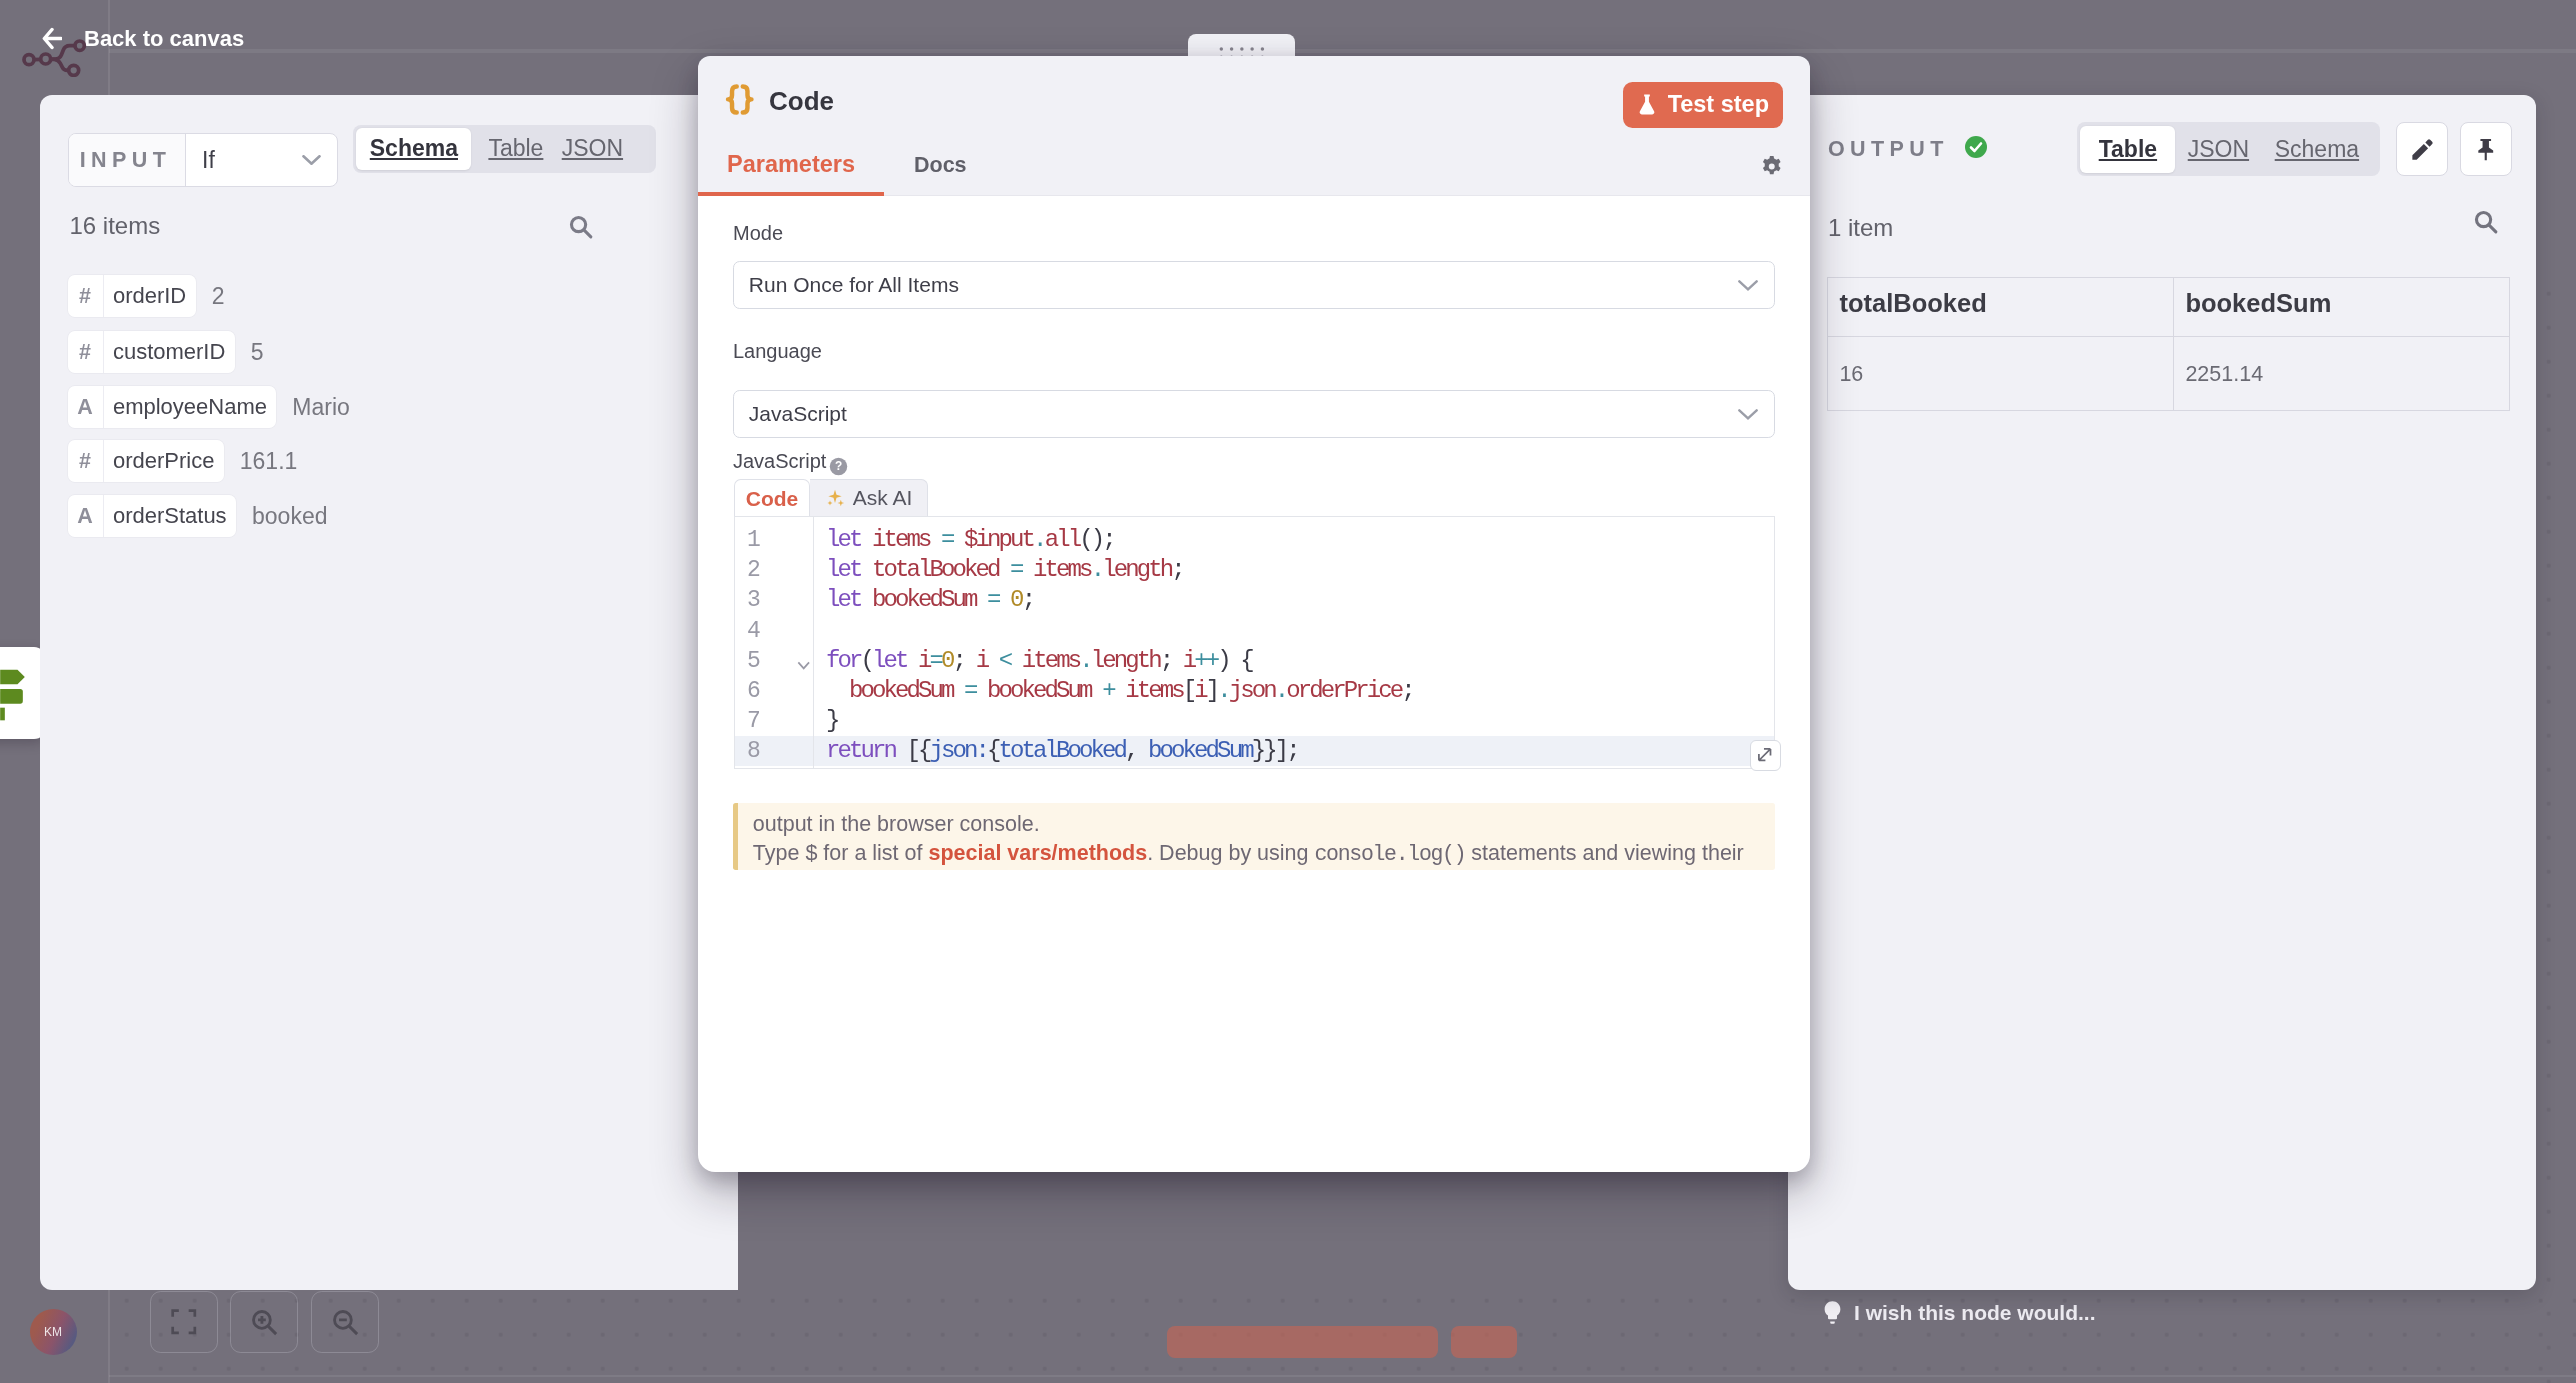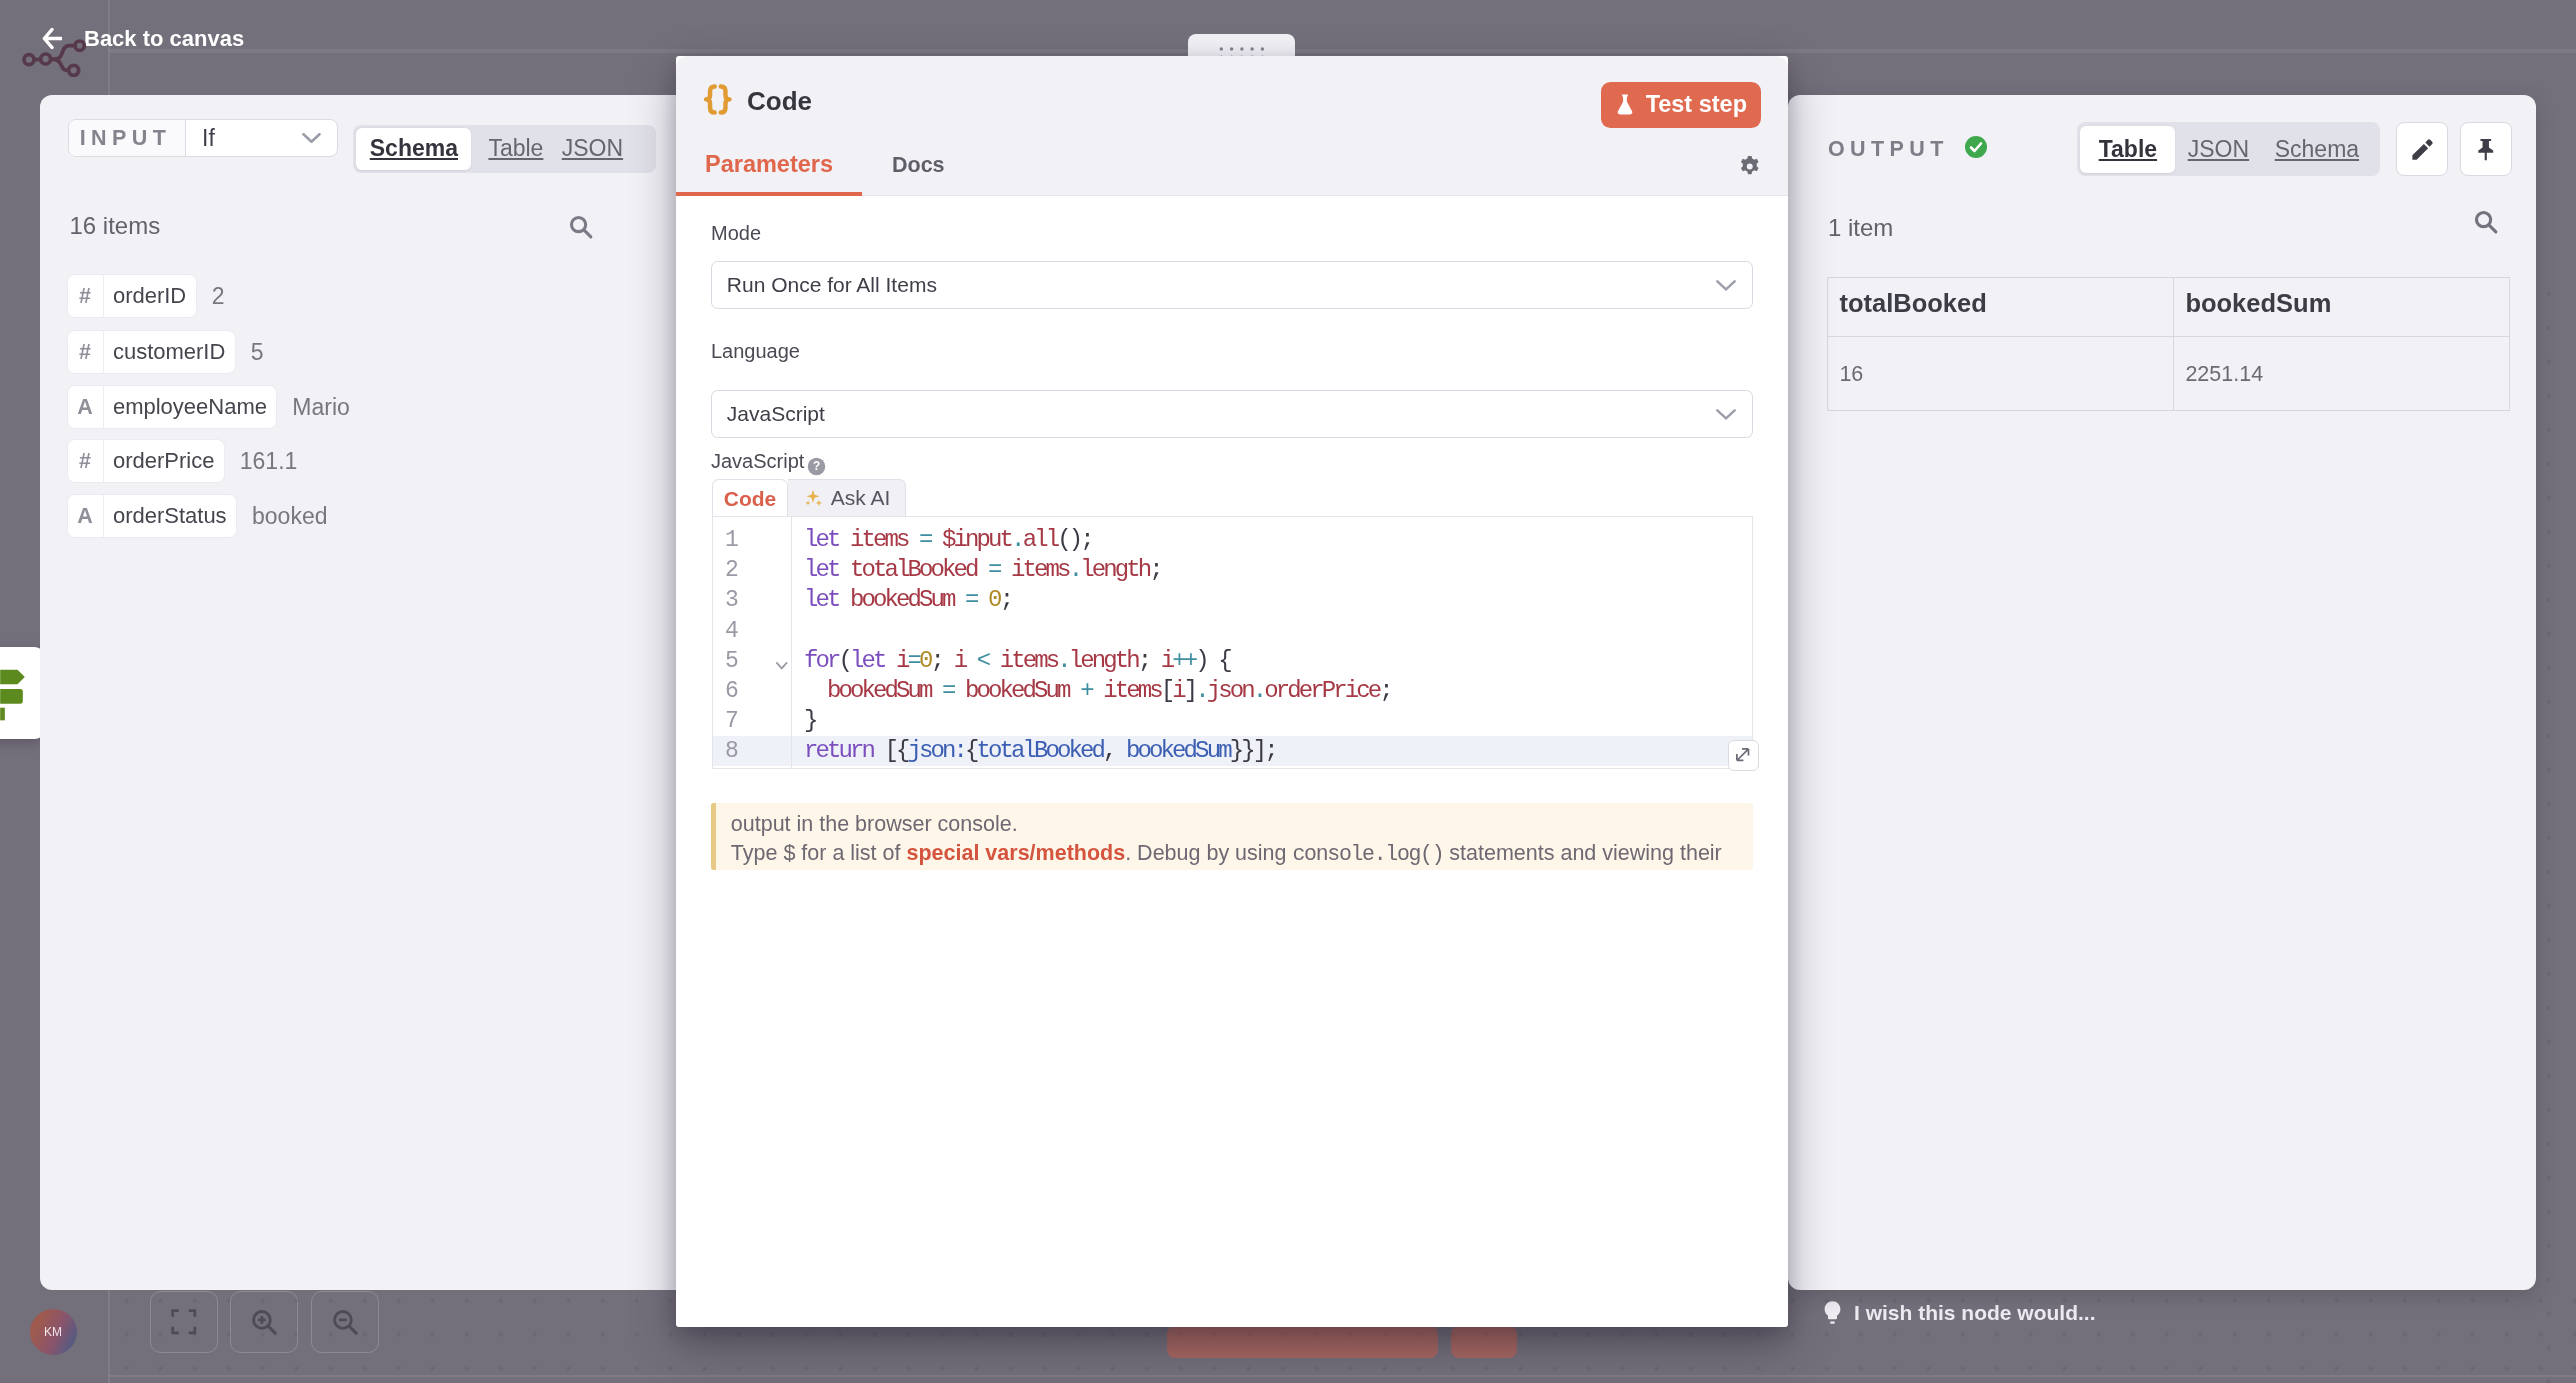--- a/index.html
+++ b/index.html
@@ -48,21 +48,21 @@
 
   .items-count { position:absolute; color:#62626b; font-size:24px; }
 
   .schema-row { position:absolute; left:27.5px; height:42px; display:flex; align-items:stretch; }
   .schema-pill { display:flex; background:#fff; border-radius:6.7px; box-shadow:0 0 0 0.7px #e8e8ee; overflow:hidden; }
   .schema-icon { width:36px; display:flex; align-items:center; justify-content:center; color:#8f8f9a; font-weight:bold; font-size:21.5px; border-right:1.3px solid #ececf2; }
   .schema-name { display:flex; align-items:center; padding:0 9.4px; color:#45454e; font-size:22px; }
   .schema-val { display:flex; align-items:center; margin-left:16px; color:#77777f; font-size:23px; }
 
   
-  #modal { position:absolute; left:676px; top:56px; width:1112px; height:1271px; background:#fff; border-radius:3px;
+  #modal { position:absolute; left:698px; top:56px; width:1112px; height:1116px; background:#fff; border-radius:17px;
     box-shadow:0 8px 20px rgba(25,18,35,0.22), 0 20px 47px rgba(25,18,35,0.30); }
   #modal-header { position:absolute; left:0; top:0; width:100%; height:140px; background:#f1f1f6; border-radius:12px 12px 0 0; border-bottom:1.3px solid #e7e7ed; }
   #drag-tab { position:absolute; left:1188px; top:34px; width:107px; height:25px; background:#f1f1f6; border-radius:8px 8px 0 0; }
   .title { position:absolute; left:71px; top:30px; font-size:26px; font-weight:bold; color:#36363f; }
   .test-btn { position:absolute; right:27px; top:25.5px; width:160px; height:46px; background:#e06a50; border-radius:9.4px;
     display:flex; align-items:center; justify-content:center; color:#fff; font-size:23.5px; font-weight:bold; }
   .tab-param { position:absolute; left:29px; top:95px; font-size:23.5px; font-weight:bold; color:#e0664c; }
   .tab-docs { position:absolute; left:216px; top:97px; font-size:21.5px; font-weight:bold; color:#5f5f68; }
   .tab-underline { position:absolute; left:0; top:136px; width:186px; height:4px; background:#e0664c; }
 
@@ -153,21 +153,21 @@
 
 <div class="ifnode">
   <svg style="position:absolute;left:20px;top:22px;" width="27" height="52" viewBox="0 0 40 78">
     <path d="M0 1 H26 L37 12 L26 23 H0 z" fill="#5d8a1f"></path>
     <path d="M0 30 H30 Q34 30 34 34 V48 Q34 52 30 52 H0 z" fill="#5d8a1f"></path>
     <path d="M0 58 H7 V77 H0 z" fill="#5d8a1f"></path>
   </svg>
 </div>
 
 <div class="panel" id="input-panel">
-  <div class="ctl-group" style="left:28px; top:24px; width:270px; height:38px;">
+  <div class="ctl-group" style="left:28px; top:38px; width:270px; height:54px;">
     <div class="ctl-label" style="width:117px; font-size:21.5px; justify-content:flex-start; padding-left:10.7px;">INPUT</div>
     <div style="flex:1; display:flex; align-items:center; padding-left:16px; font-size:23px; color:#3f3f49; position:relative;">If
       <svg class="chev" width="19" height="10.7" viewBox="0 0 28 16">
           <path d="M2 2 L14 13 L26 2" stroke="#9b9ea8" stroke-width="4" fill="none" stroke-linecap="round"></path>
         </svg>
     </div>
   </div>
   <div class="seg" style="left:313px; top:29.5px; width:303px; height:48px;">
     <div class="opt sel" style="width:115px; height:42px; font-size:23px;">Schema</div>
     <div class="opt" style="width:89px; font-size:23px;">Table</div>

